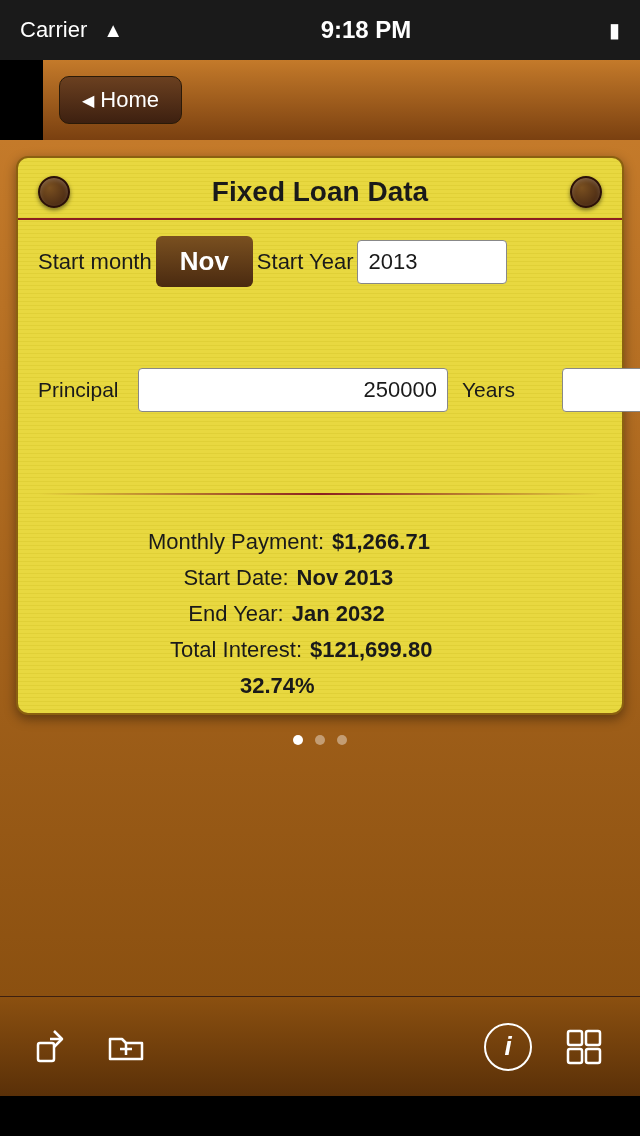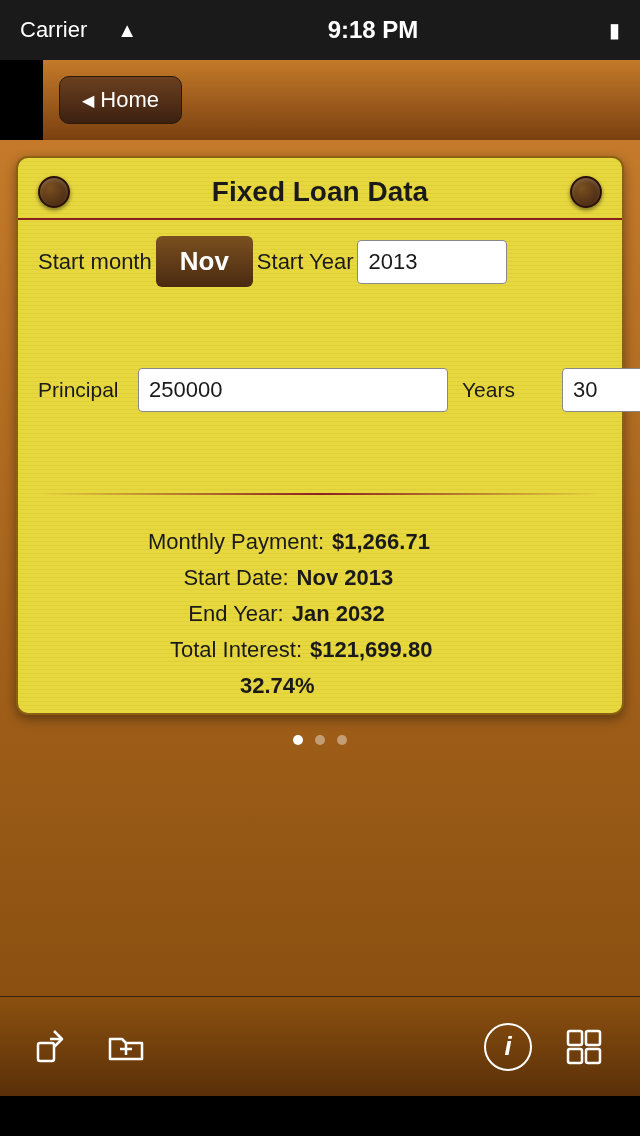--- a/index.html
+++ b/index.html
@@ -22,21 +22,21 @@
       align-items: center;
       justify-content: space-between;
       padding: 0 20px;
       color: #fff;
       font-size: 22px;
       font-weight: 500;
     }
     .status-left {
       display: flex;
       align-items: center;
-      gap: 30px;
+      gap: 16px;
     }
     .wifi-icon { font-size: 20px; }
     .status-center { font-size: 24px; font-weight: 600; }
     .battery-icon { font-size: 20px; }
 
     
     .nav-bar {
       width: 640px;
       height: 80px;
       background: linear-gradient(to bottom, #c47a2a, #7a4010);
@@ -199,20 +199,21 @@
     }
 
     .field-input {
       background: #fff;
       border: 1.5px solid #888;
       border-radius: 4px;
       font-size: 22px;
       color: #1a1a1a;
       padding: 8px 10px;
       flex: 1;
+      text-align: right;
     }
 
     .right-label {
       font-size: 20px;
       color: #1a1a1a;
       text-align: center;
     }
     .right-input {
       background: #fff;
       border: 1.5px solid #888;

